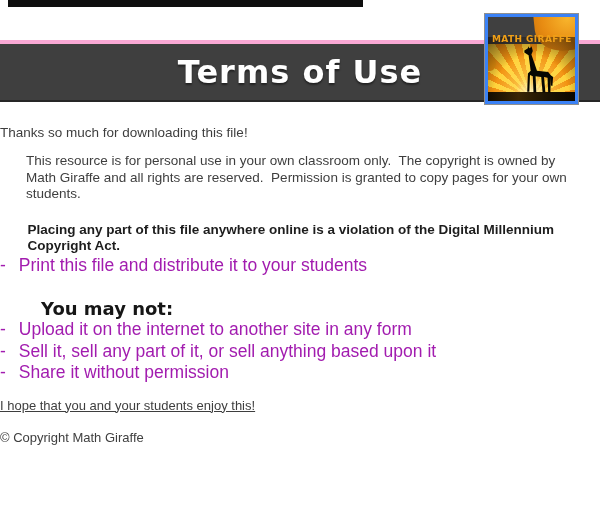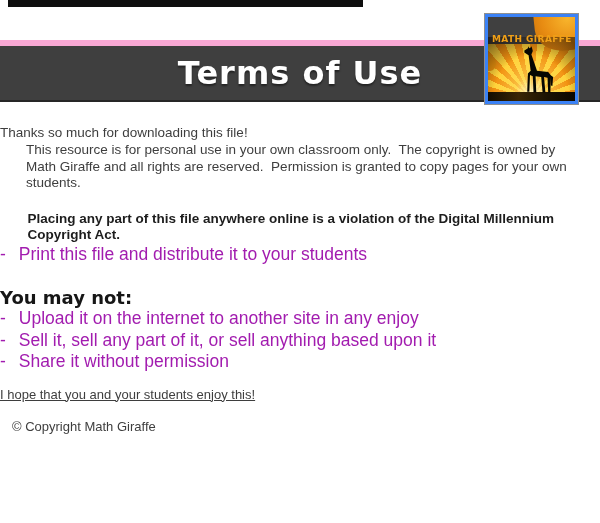--- a/index.html
+++ b/index.html
@@ -9,21 +9,21 @@
   }
   
   .top-bar {
     position:absolute; top:0; left:8px; width:355px; height:7px;
     background:#0e0e0e;
   }
   
   .banner {
     position:absolute; top:40px; left:0; width:600px; height:62px;
     background:#3f3f3f; box-sizing:border-box;
-    border-top:6px solid #f9a8d4; border-bottom:2px solid #262626;
+    border-top:4px solid #f9a8d4; border-bottom:2px solid #262626;
     display:flex; align-items:center; justify-content:center;
   }
   .banner-title {
     color:#ffffff; font-family:"DejaVu Sans", sans-serif;
     font-size:32px; font-weight:bold; letter-spacing:1px;
     text-shadow:0 2px 2px rgba(0,0,0,0.45);
   }
   
   .logo {
     position:absolute; top:14px; left:485px; width:87px; height:84px;
@@ -61,31 +61,31 @@
   }
   .logo-giraffe {
     position:absolute; left:28px; bottom:6px; width:42px; height:50px; z-index:2;
   }
   
   .content {
     position:absolute; top:102px; left:0; width:600px;
     color:#3e3e3e;
   }
   .intro   { margin:23px 0 0; font-size:13.5px; }
-  .para    { margin:2px auto 0; width:548px; font-size:13.5px; line-height:16.5px; white-space:pre-wrap; }
+  .para    { margin:13px auto 0; width:548px; font-size:13.5px; line-height:16.5px; white-space:pre-wrap; }
   .dmca    { margin:19px auto 0; width:545px; font-size:13.5px; line-height:16.5px;
              font-weight:bold; color:#1d1d1d; white-space:pre-wrap;
              font-family:Liberation Sans, sans-serif; font-stretch:condensed; }
   .heading { margin:14px 0 0; font-size:18px; font-weight:bold; color:#161616;
              font-family:"DejaVu Sans", sans-serif; }
-  .heading.second { margin-top:22px; }
+  .heading.second { margin-top:22px;margin-left:41px; }
   .item    { font-size:17.5px; line-height:21.5px; color:#a21caf; }
   .dash    { display:inline-block; margin-right:13px; }
   .closing { margin:14px 0 0; font-size:13px;text-decoration:underline; }
-  .copyright { margin:17px 0 16px; font-size:13px;padding-left:12px; }
+  .copyright { margin:17px 0 16px; font-size:13px; }
 </style>
 </head>
 <body>
 
 <div class="page">
 
   <div class="top-bar"></div>
 
   <div class="banner">
     <div class="banner-title">Terms of Use</div>
@@ -110,21 +110,21 @@
     <p class="para">This resource is for personal use in your own classroom only.  The copyright is owned by Math Giraffe and all rights are reserved.  Permission is granted to copy pages for your own students.</p>
 
     <p class="dmca">Placing any part of this file anywhere online is a violation of the Digital Millennium Copyright Act.</p>
 
     <div class="item">
       <span class="dash">-</span><span>Print this file and distribute it to your students</span>
     </div>
 
     <p class="heading second">You may not:</p>
     <div class="item">
-      <span class="dash">-</span><span>Upload it on the internet to another site in any enjoy</span>
+      <span class="dash">-</span><span>Upload it on the internet to another site in any form</span>
     </div>
     <div class="item">
       <span class="dash">-</span><span>Sell it, sell any part of it, or sell anything based upon it</span>
     </div>
     <div class="item">
       <span class="dash">-</span><span>Share it without permission</span>
     </div>
 
     <p class="closing">I hope that you and your students enjoy this!</p>
 

